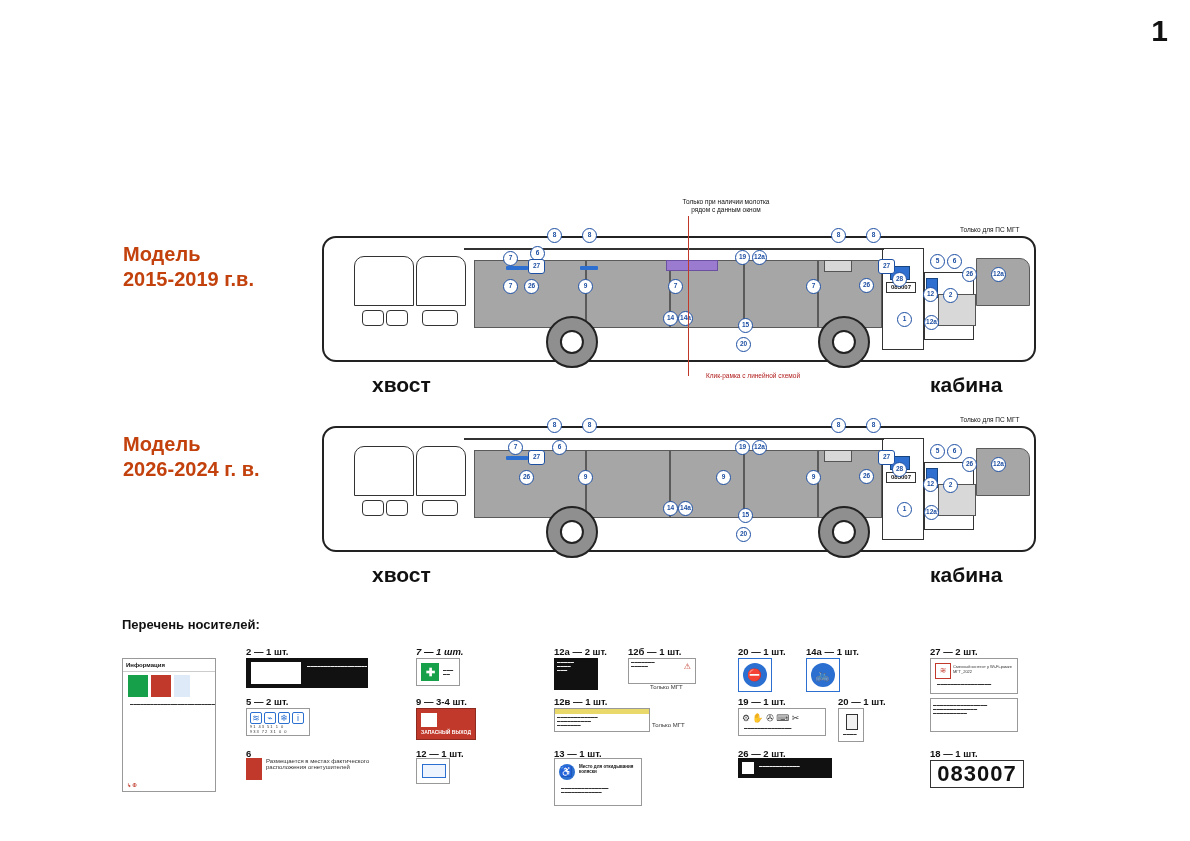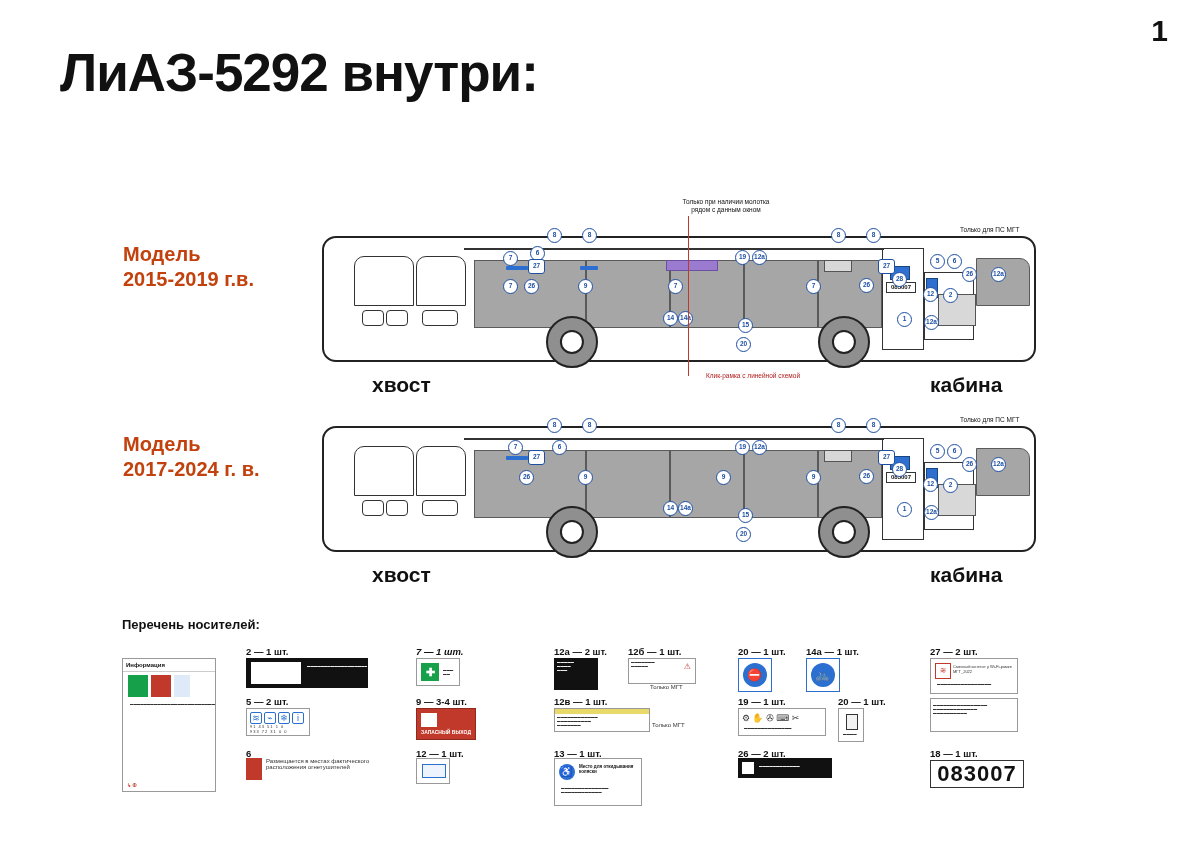--- a/index.html
+++ b/index.html
@@ -111,21 +111,20 @@
   .hdr-strip{position:absolute;background:#17a04a;}
   .hdr-strip.red{background:#c0392b;}
   .hdr-strip.blue{background:#2b6fd0;}
 </style>
 </head>
 <body>
 
 <div class="page">
 
   <div class="page-number">1</div>
-  <div class="title">ЛиАЗ-5292 внутри:</div>
 
   <div class="model-label model-1">
     <div>Модель</div>
     <div>2015-2019 г.в.</div>
   </div>
 
   <div class="bus" style="left:322px;top:236px;width:710px;height:122px;">
     <div class="bus-inner">
 
       <div class="wframe" style="left:30px;top:18px;width:58px;height:48px;border-radius:10px 10px 0 0;"></div>
@@ -193,21 +192,21 @@
 рядом с данным окном</div>
   <div class="redline v" style="left:688px;top:216px;height:160px;"></div>
   <div class="callout red" style="left:668px;top:372px;width:170px;">Клик-рамка с линейной схемой</div>
   <div class="callout" style="left:960px;top:226px;width:110px;text-align:left;">Только для ПС МГТ</div>
 
   <div class="end-label" style="left:372px;top:373px;">хвост</div>
   <div class="end-label" style="left:930px;top:373px;">кабина</div>
 
   <div class="model-label model-2">
     <div>Модель</div>
-    <div>2017-2024 г. в.</div>
+    <div>2026-2024 г. в.</div>
   </div>
 
   <div class="bus" style="left:322px;top:426px;width:710px;height:122px;">
     <div class="bus-inner">
       <div class="wframe" style="left:30px;top:18px;width:58px;height:48px;border-radius:10px 10px 0 0;"></div>
       <div class="wframe" style="left:92px;top:18px;width:48px;height:48px;border-radius:10px 10px 0 0;"></div>
       <div class="seat" style="left:38px;top:72px;width:20px;height:14px;"></div>
       <div class="seat" style="left:62px;top:72px;width:20px;height:14px;"></div>
       <div class="seat" style="left:98px;top:72px;width:34px;height:14px;"></div>
 

